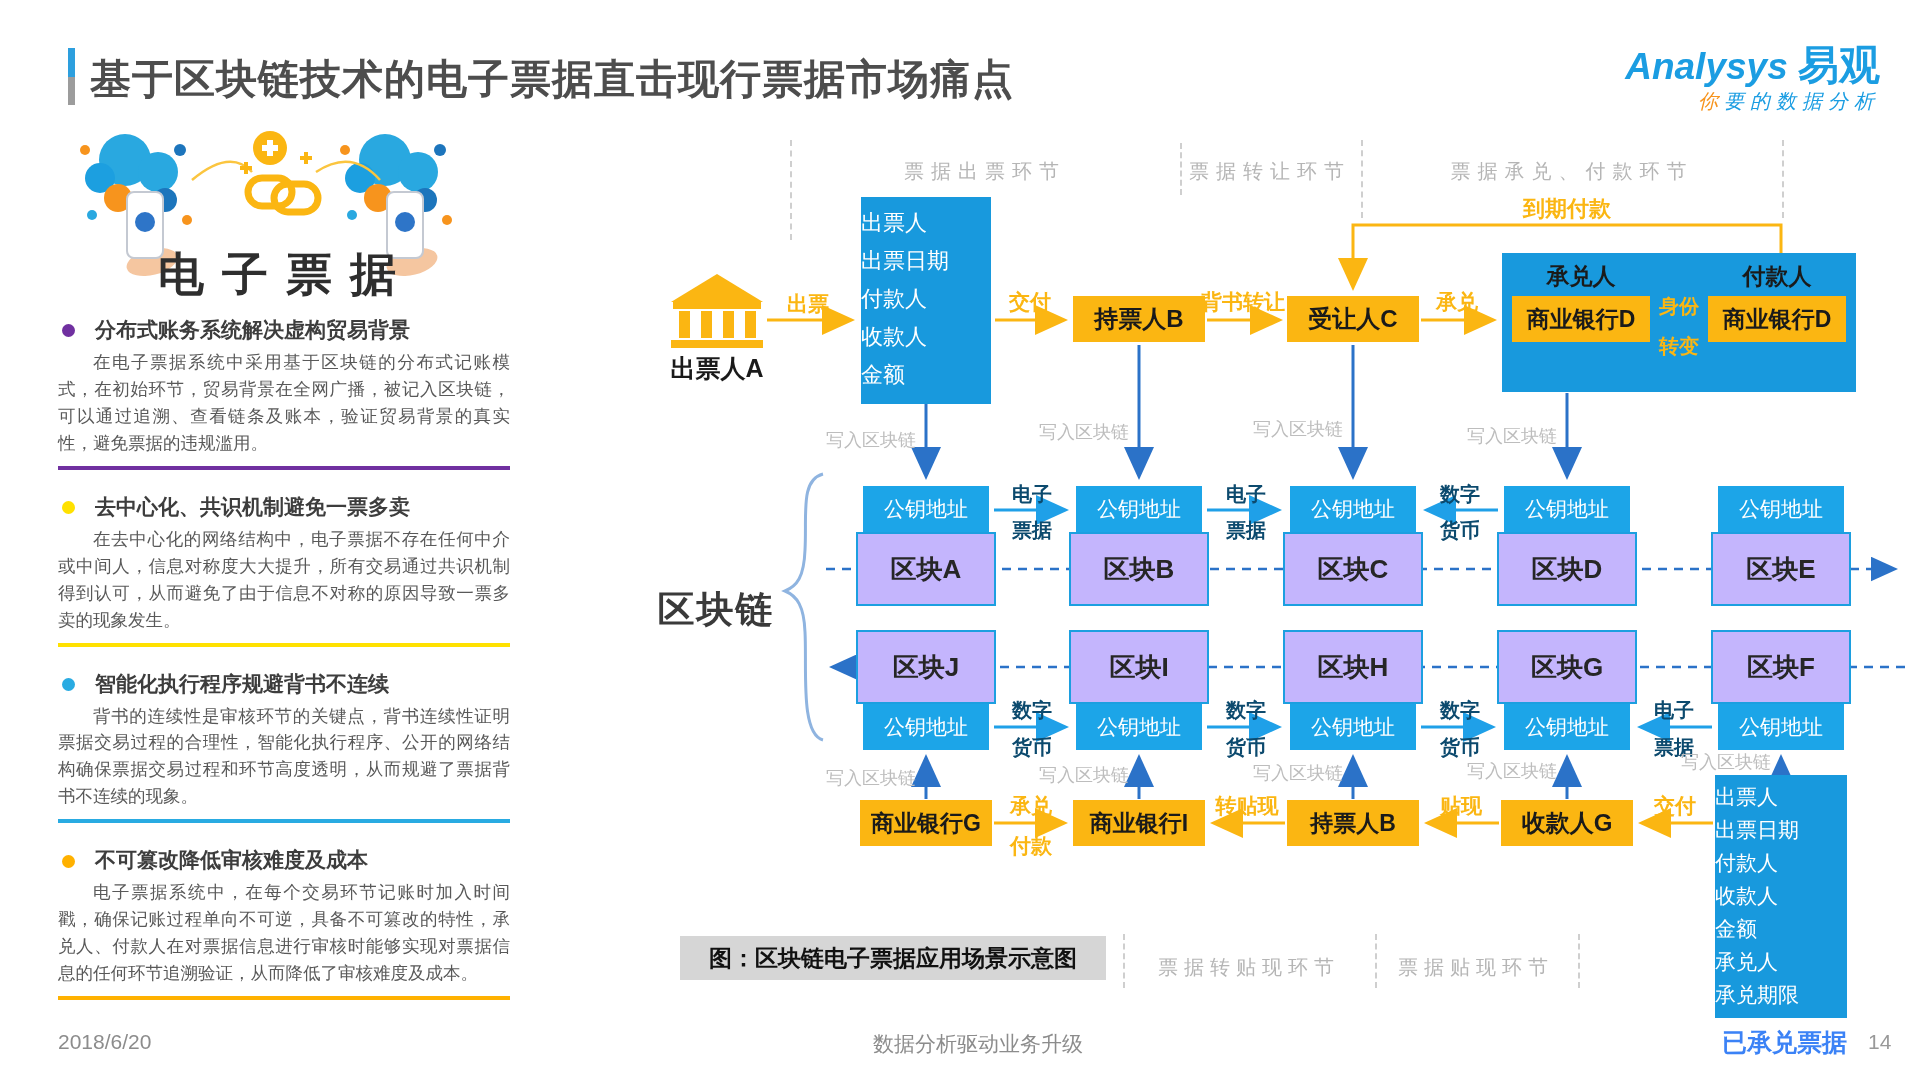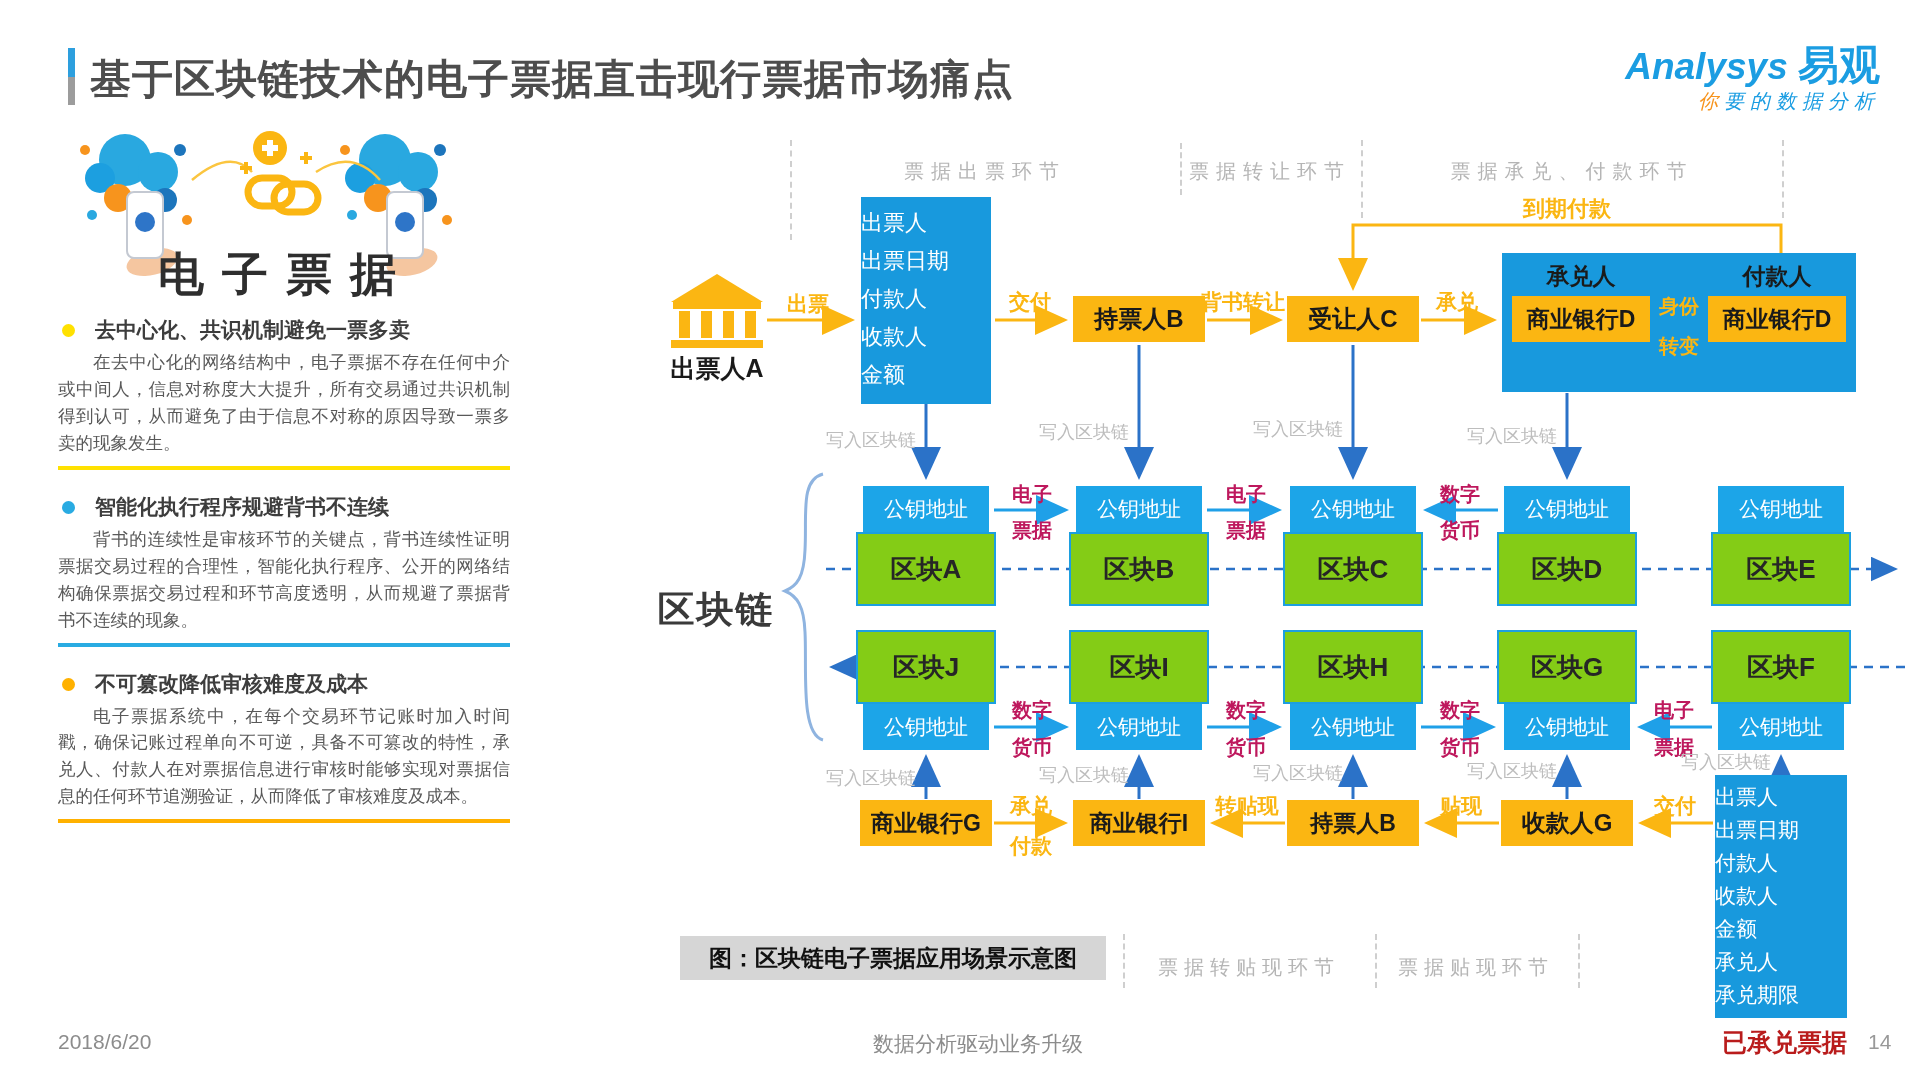--- a/index.html
+++ b/index.html
@@ -28,22 +28,22 @@
   
   .phase{font-size:20px;color:#B5B5B5;letter-spacing:7px;margin-top:8px;}
   .sep{border-left:2px dashed #CFCFCF;width:0;}
   .olabel{color:#FBB612;font-weight:bold;font-size:21px;}
   .wlabel{color:#BDBDBD;font-size:18px;white-space:nowrap;text-align:right;}
   .billbox{background:#1899DD;color:#fff;font-size:22px;}
   .billbox div{line-height:38px;}
   .billbox2 div{line-height:33px;font-size:21px;}
   .obox{background:#FBB612;color:#1A1A1A;font-weight:bold;text-align:center;font-size:24px;line-height:46px;height:46px;}
   .pubkey{background:#1CA5E8;color:#fff;font-size:21px;line-height:46px;height:46px;text-align:center;}
-  .block{background:#84cc16;border:2px solid #1C9FE0;color:#262626;font-weight:bold;font-size:26px;line-height:70px;height:70px;text-align:center;}
-  .elabel{color:#be185d;font-weight:bold;font-size:20px;line-height:24px;}
+  .block{background:#c4b5fd;border:2px solid #1C9FE0;color:#262626;font-weight:bold;font-size:26px;line-height:70px;height:70px;text-align:center;}
+  .elabel{color:#0c4a6e;font-weight:bold;font-size:20px;line-height:24px;}
   .role{font-size:23px;font-weight:bold;color:#1A1A1A;text-align:center;}
   .chainlbl{font-size:37px;font-weight:bold;color:#3A3A3A;letter-spacing:2px;}
   .caption{background:#D6D6D6;color:#111;font-weight:bold;font-size:23px;line-height:44px;height:44px;text-align:center;}
   .foot{font-size:21px;color:#8C8C8C;}
 </style>
 </head>
 <body>
 
 <div id="canvas">
 
@@ -154,20 +154,25 @@
     <span class="cn">易观</span>
   </div>
   <div class="abs tagline" style="right:40px;top:88px">
     <span class="o">你</span><span>要的数据分析</span>
   </div>
 
   <div class="abs gtitle cx" style="left:286px;top:244px">电子票据</div>
 
   <div class="abs" style="left:58px;top:316px;width:452px">
     <div class="sec">
+      <div class="hd"><span class="dot c1"></span><span>分布式账务系统解决虚构贸易背景</span></div>
+      <p>在电子票据系统中采用基于区块链的分布式记账模式，在初始环节，贸易背景在全网广播，被记入区块链，可以通过追溯、查看链条及账本，验证贸易背景的真实性，避免票据的违规滥用。</p>
+      <div class="ul c1"></div>
+    </div>
+    <div class="sec">
       <div class="hd"><span class="dot c2"></span><span>去中心化、共识机制避免一票多卖</span></div>
       <p>在去中心化的网络结构中，电子票据不存在任何中介或中间人，信息对称度大大提升，所有交易通过共识机制得到认可，从而避免了由于信息不对称的原因导致一票多卖的现象发生。</p>
       <div class="ul c2"></div>
     </div>
     <div class="sec">
       <div class="hd"><span class="dot c3"></span><span>智能化执行程序规避背书不连续</span></div>
       <p>背书的连续性是审核环节的关键点，背书连续性证明票据交易过程的合理性，智能化执行程序、公开的网络结构确保票据交易过程和环节高度透明，从而规避了票据背书不连续的现象。</p>
       <div class="ul c3"></div>
     </div>
     <div class="sec">
@@ -285,16 +290,16 @@
 
   <div class="abs caption" style="left:680px;top:936px;width:426px">图：区块链电子票据应用场景示意图</div>
   <div class="abs sep" style="left:1123px;top:934px;height:54px"></div>
   <div class="abs phase cx" style="left:1249px;top:946px;letter-spacing:6px">票据转贴现环节</div>
   <div class="abs sep" style="left:1375px;top:934px;height:54px"></div>
   <div class="abs phase cx" style="left:1476px;top:946px;letter-spacing:6px">票据贴现环节</div>
   <div class="abs sep" style="left:1578px;top:934px;height:54px"></div>
 
   <div class="abs foot" style="left:58px;top:1030px">2018/6/20</div>
   <div class="abs foot cx" style="left:978px;top:1030px">数据分析驱动业务升级</div>
-  <div class="abs" style="left:1722px;top:1026px;font-size:25px;font-weight:bold;color:#b91c1c">已承兑票据</div>
+  <div class="abs" style="left:1722px;top:1026px;font-size:25px;font-weight:bold;color:#3b82f6">已承兑票据</div>
   <div class="abs foot" style="left:1868px;top:1030px;color:#999">14</div>
 
 </div>
 
 </body></html>

